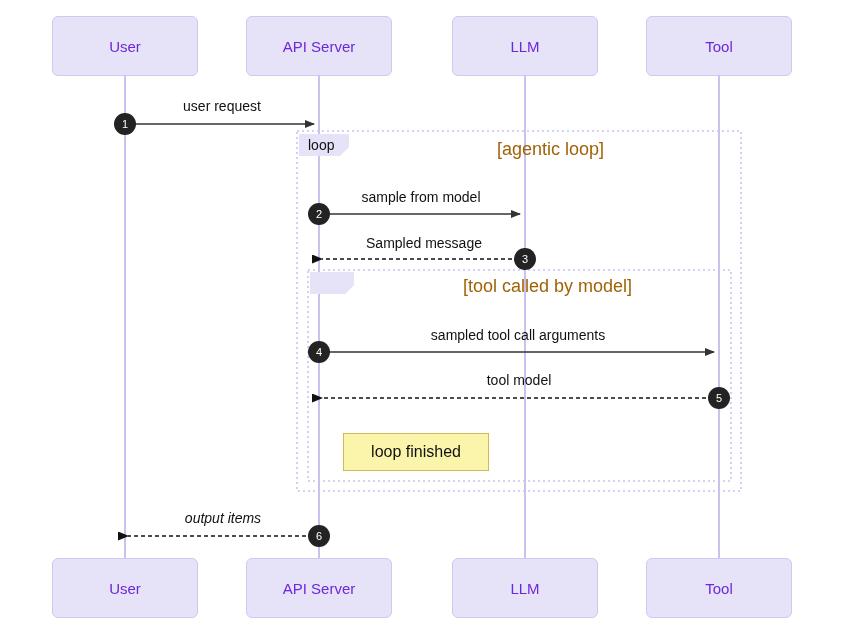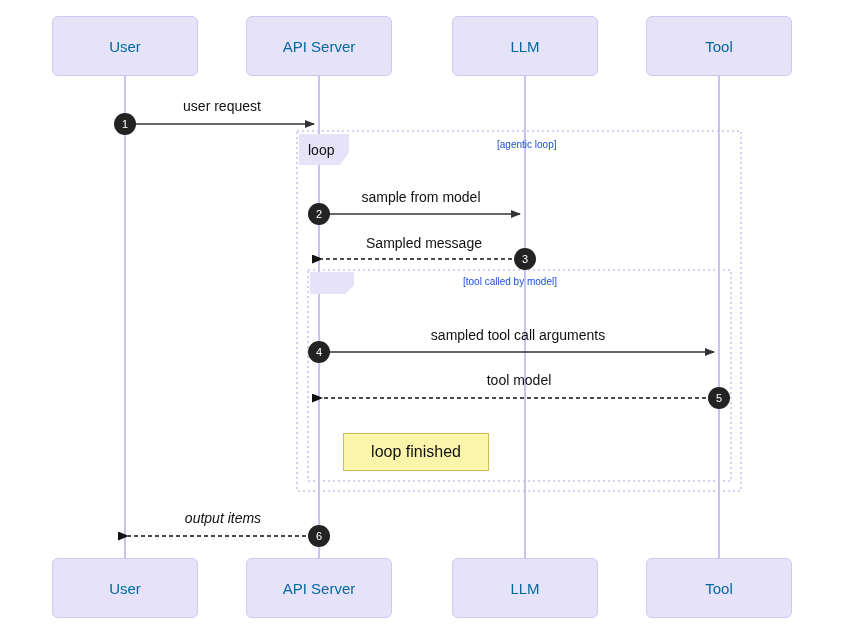--- a/index.html
+++ b/index.html
@@ -29,37 +29,37 @@
   }
   .actor-box {
     position: absolute;
     background: #e6e3f8;
     border: 1px solid #cec9ee;
     border-radius: 6px;
     box-sizing: border-box;
     display: flex;
     align-items: center;
     justify-content: center;
-    color: #0369a1;
+    color: #6d28d9;
     font-size: 15px;
   }
   .frame-label-box {
     position: absolute;
     background: #e6e3f8;
     color: #111111;
     font-size: 14px;
     box-sizing: border-box;
     display: flex;
     align-items: center;
     padding-left: 9px;
   }
   .frame-cond {
     position: absolute;
-    color: #1d4ed8;
-    font-size: 10px;
+    color: #a16207;
+    font-size: 18px;
     white-space: nowrap;
   }
   .msg-label {
     position: absolute;
     color: #111111;
     font-size: 14px;
     white-space: nowrap;
     text-align: center;
   }
   .note-box {
@@ -161,21 +161,21 @@
   <div class="actor-box" style="left:246px; top:558px; width:146px; height:60px;">
     <span>API Server</span>
   </div>
   <div class="actor-box" style="left:452px; top:558px; width:146px; height:60px;">
     <span>LLM</span>
   </div>
   <div class="actor-box" style="left:646px; top:558px; width:146px; height:60px;">
     <span>Tool</span>
   </div>
 
-  <div class="frame-label-box" style="left:299px; top:134px; width:50px; height:31px; clip-path: polygon(0 0, 100% 0, 100% 60%, 82% 100%, 0 100%);">
+  <div class="frame-label-box" style="left:299px; top:134px; width:50px; height:22px; clip-path: polygon(0 0, 100% 0, 100% 60%, 82% 100%, 0 100%);">
     <span>loop</span>
   </div>
   <div class="frame-cond" style="left:497px; top:139px;">
     <span>[agentic loop]</span>
   </div>
 
   <div class="frame-label-box" style="left:310px; top:272px; width:44px; height:22px; clip-path: polygon(0 0, 100% 0, 100% 60%, 80% 100%, 0 100%); padding-left: 44px;">
     <span>alt</span>
   </div>
   <div class="frame-cond" style="left:463px; top:276px;">

